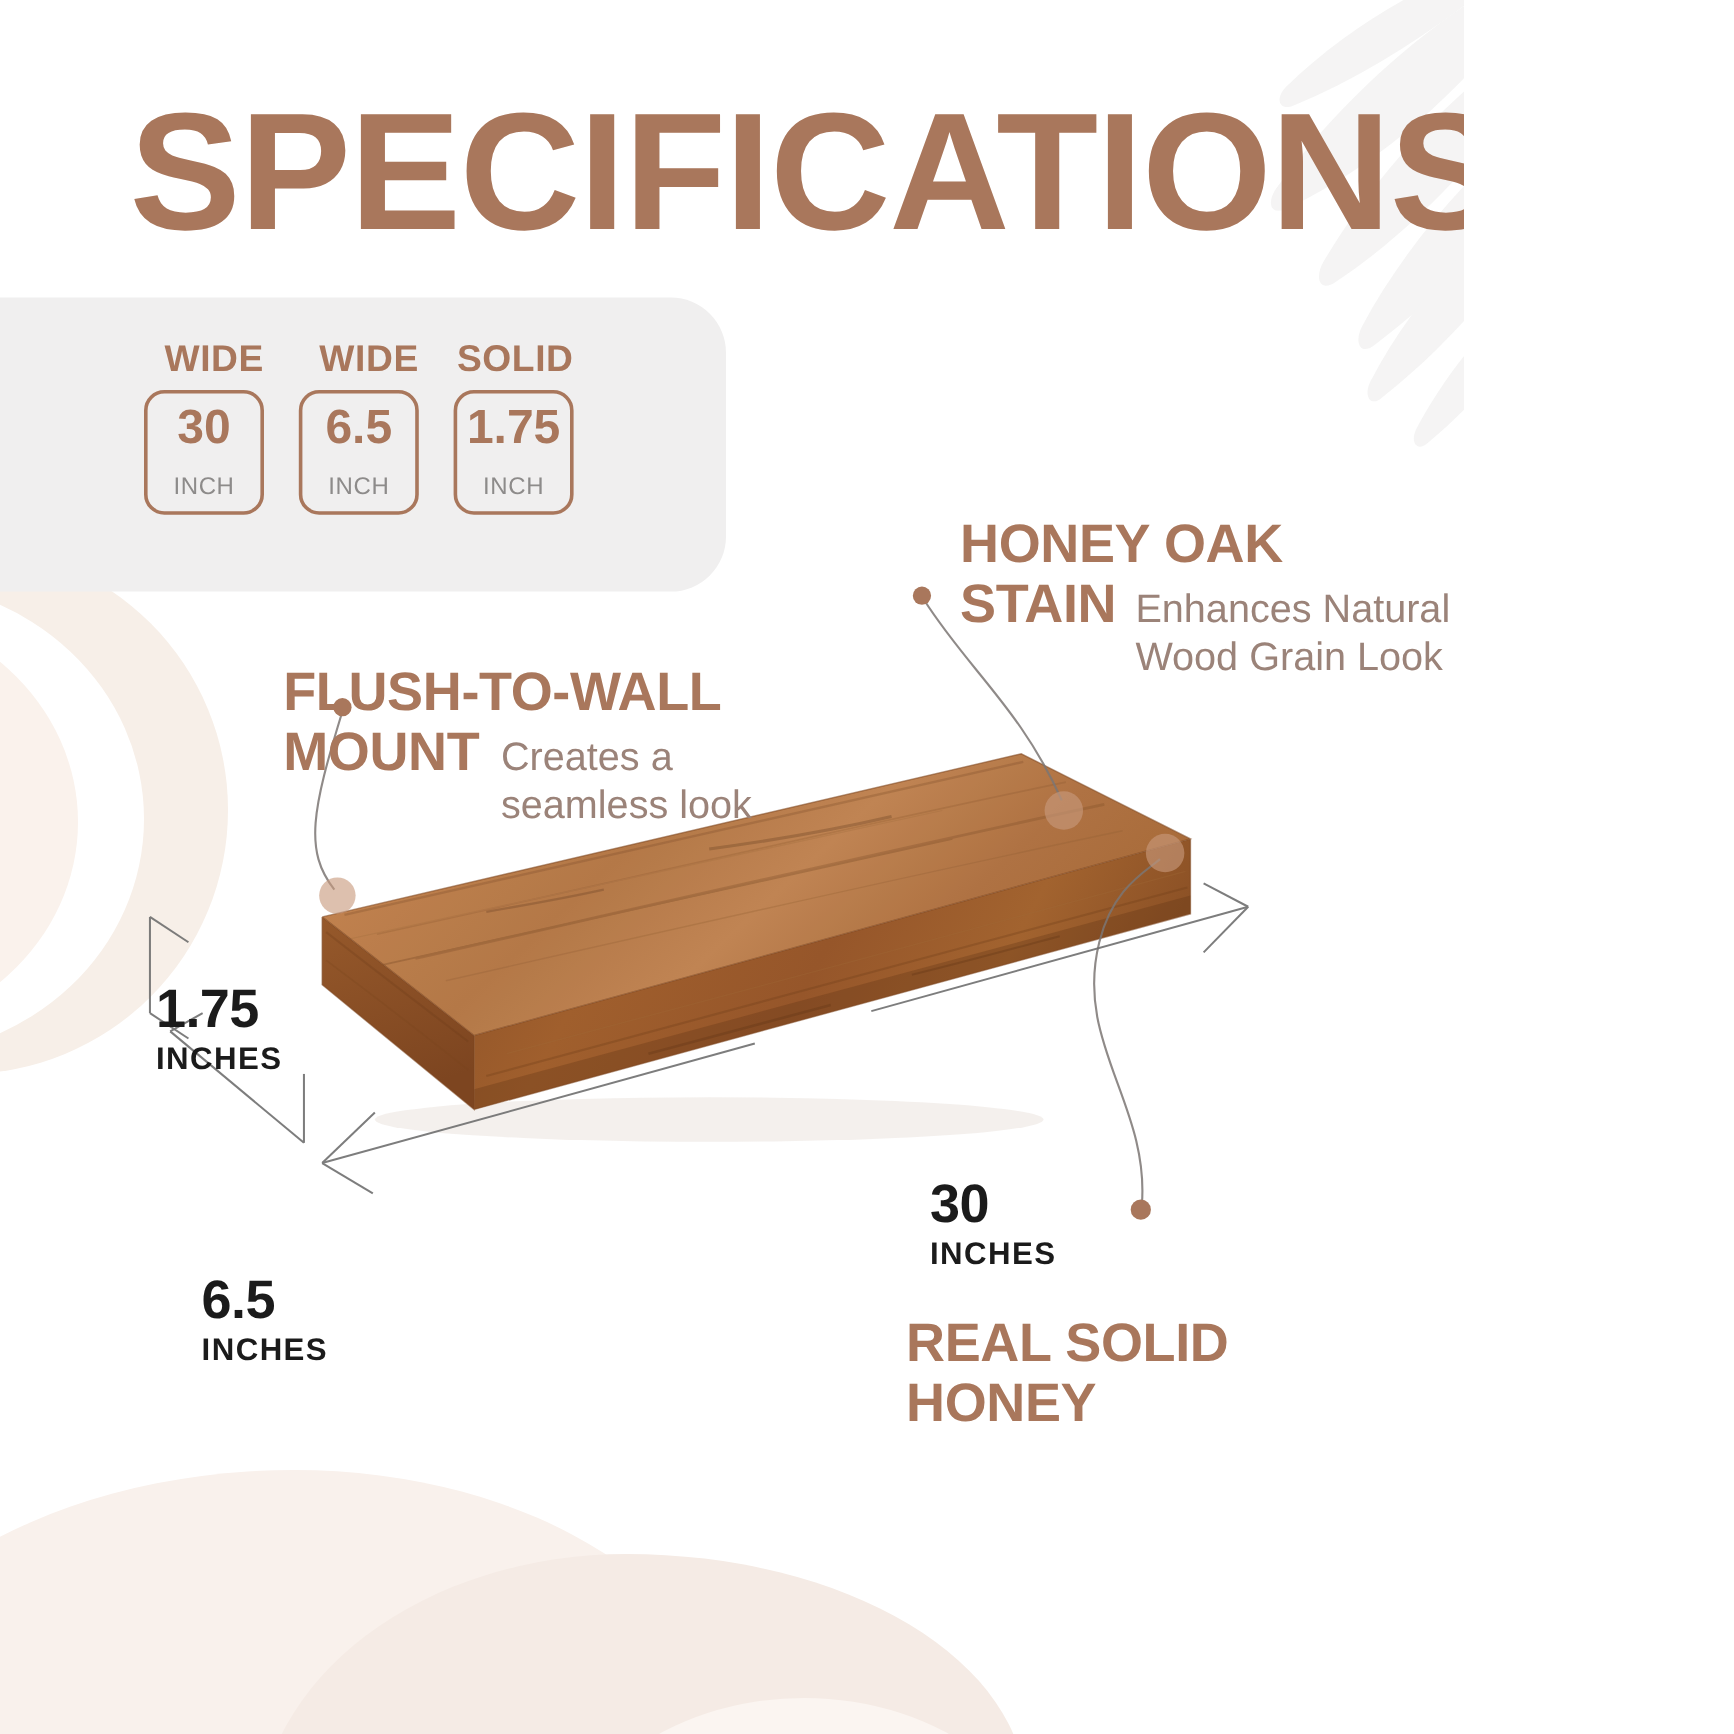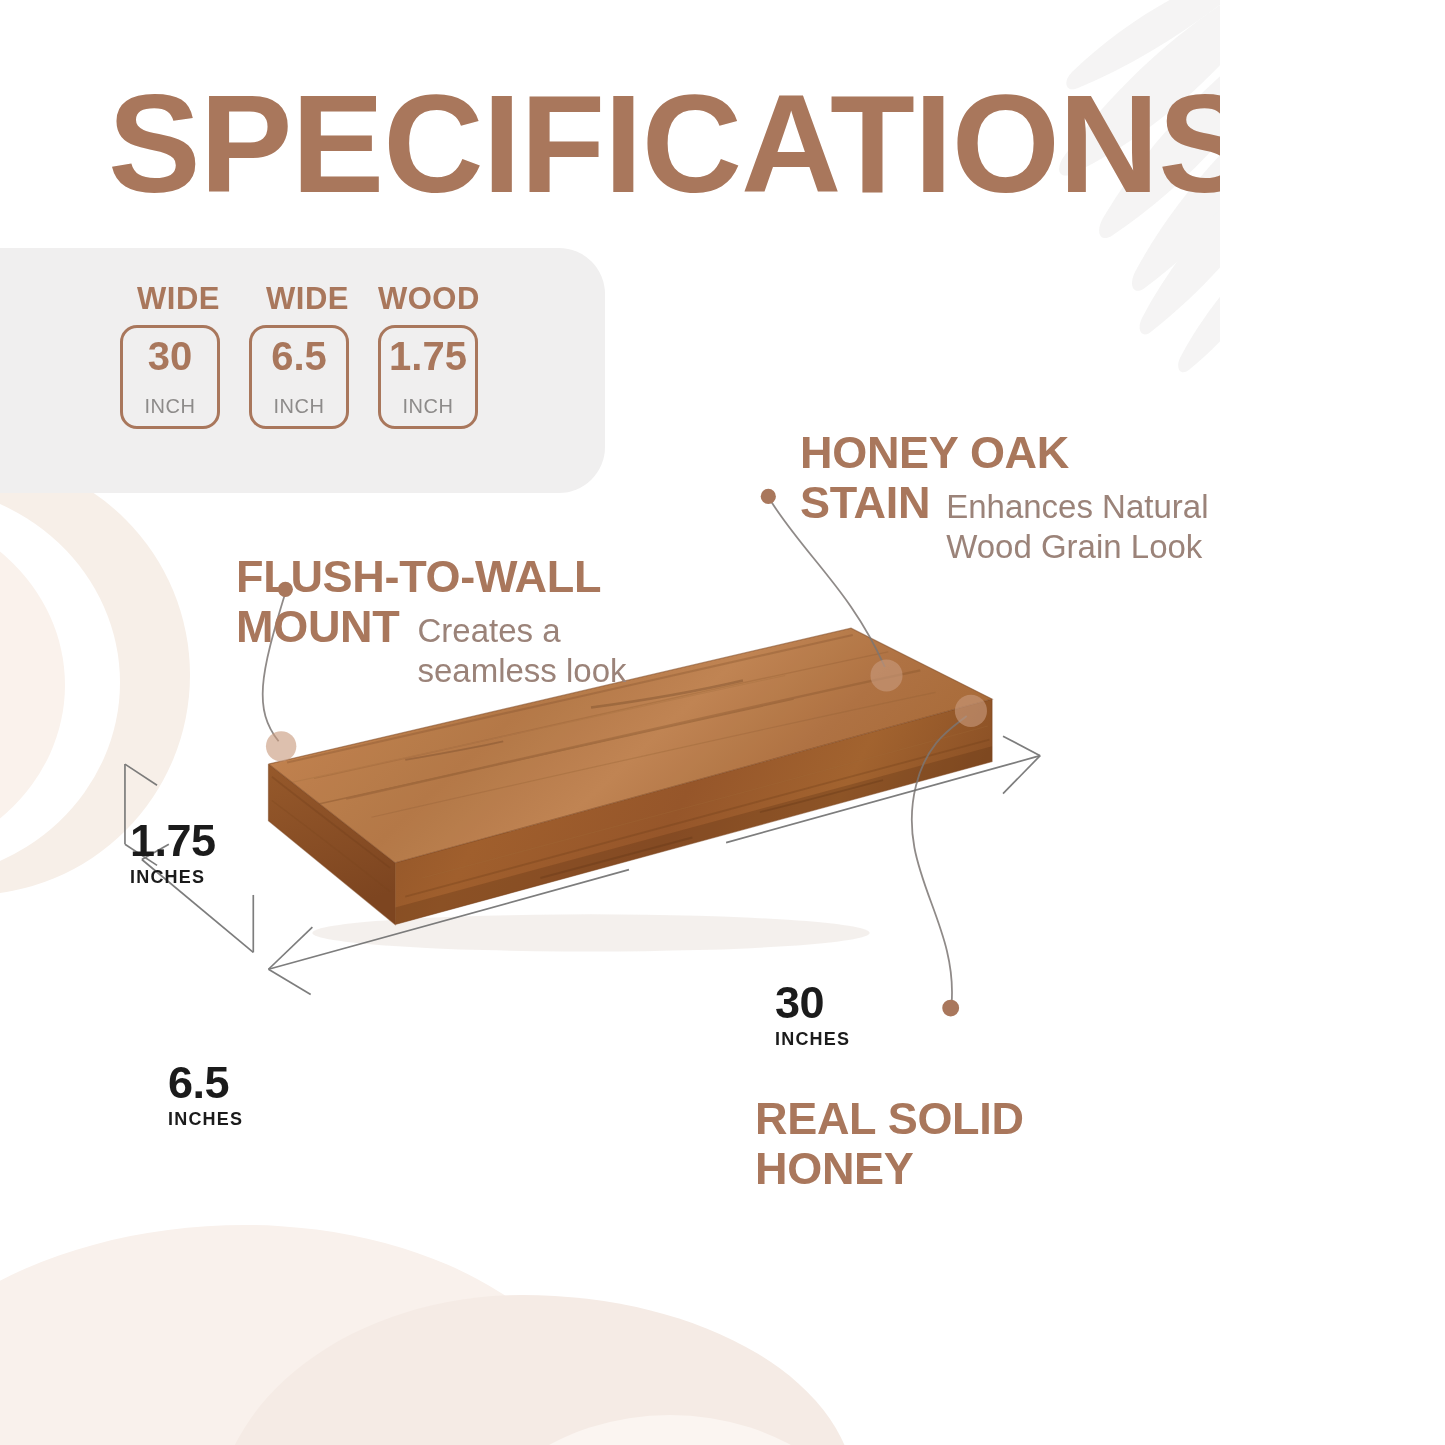--- a/index.html
+++ b/index.html
@@ -164,21 +164,21 @@
 
   
   .dim { position: absolute; color: #1b1b1b; }
   .dim-value {
     font-size: 45px;
     font-weight: 700;
     line-height: 1;
     letter-spacing: -.5px;
   }
   .dim-unit {
-    font-size: 18px;
+    font-size: 26px;
     font-weight: 700;
     letter-spacing: 1.2px;
     margin-top: 4px;
   }
   .dim-thick { left: 130px; top: 818px; }
   .dim-deep  { left: 168px; top: 1060px; }
   .dim-wide  { left: 775px; top: 980px; }
 
   
   .overlay {
@@ -228,21 +228,21 @@
 
       <div class="chip">
         <div class="chip-label">WIDE</div>
         <div class="chip-box">
           <div class="chip-value">6.5</div>
           <div class="chip-unit">INCH</div>
         </div>
       </div>
 
       <div class="chip">
-        <div class="chip-label">WOOD</div>
+        <div class="chip-label">SOLID</div>
         <div class="chip-box">
           <div class="chip-value">1.75</div>
           <div class="chip-unit">INCH</div>
         </div>
       </div>
 
     </div>
   </div>
 
   <svg class="overlay" viewBox="0 0 1445 1445">

